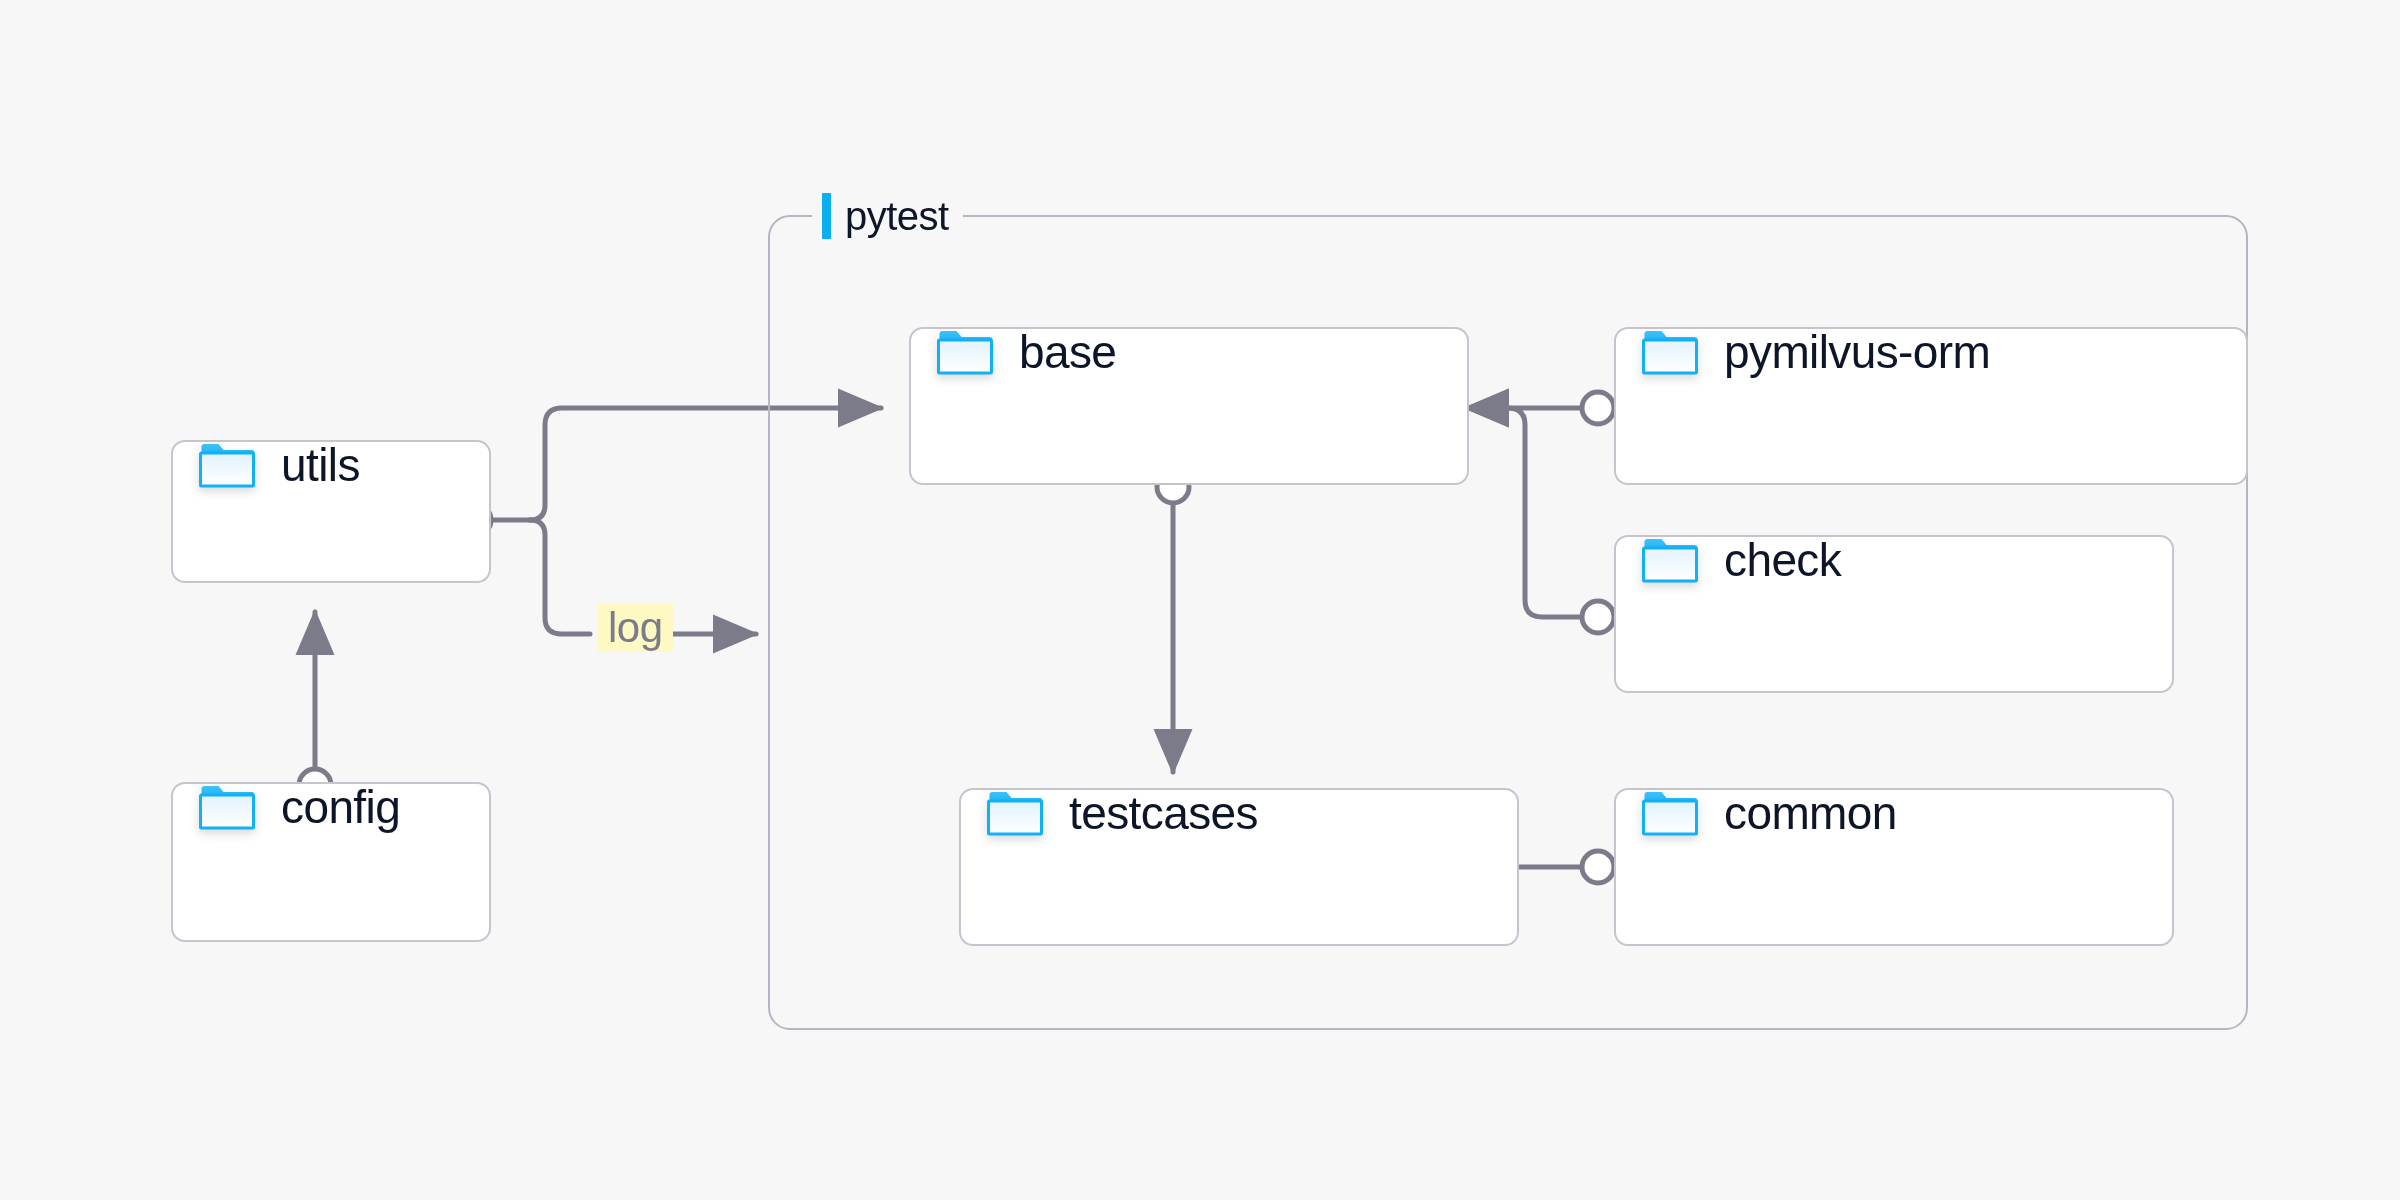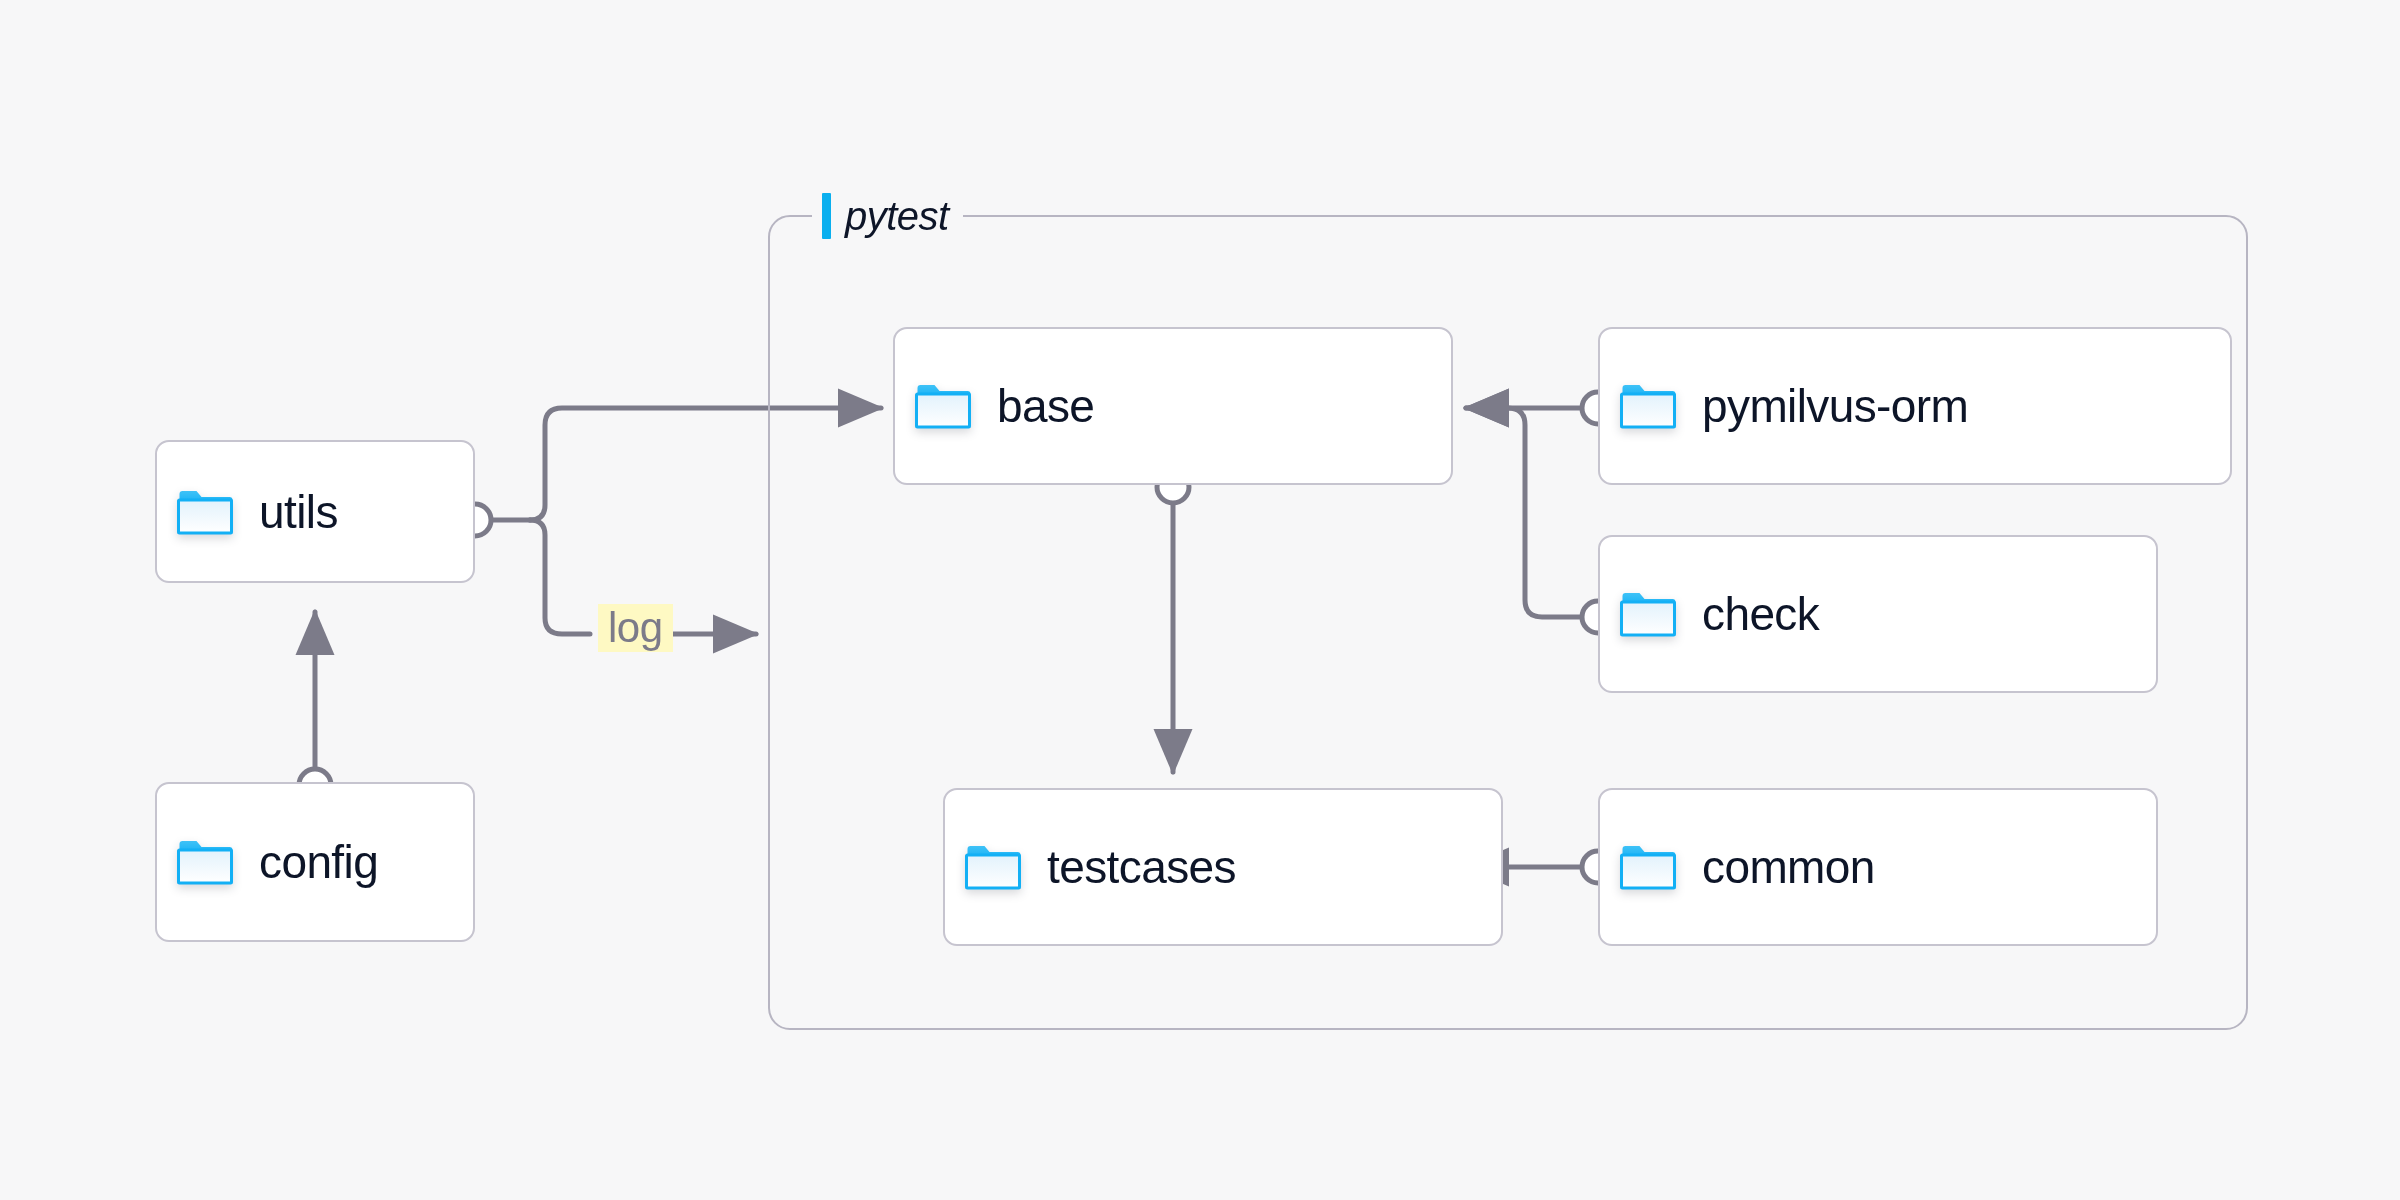--- a/index.html
+++ b/index.html
@@ -30,21 +30,20 @@
     background: transparent;
   }
   .group-label {
     position: absolute;
     display: flex;
     align-items: center;
     gap: 14px;
     background: #f7f7f8;
     padding: 0 14px 0 10px;
     height: 52px;
-    font-style: italic;
   }
   .group-bar {
     width: 9px;
     height: 46px;
     background: #0aafef;
     border-radius: 1px;
     flex: none;
   }
   .group-title {
     font-size: 40px;
@@ -52,23 +51,23 @@
     letter-spacing: -0.5px;
     white-space: nowrap;
   }
   .node {
     position: absolute;
     box-sizing: border-box;
     background: #ffffff;
     border: 2px solid #c6c4cf;
     border-radius: 14px;
     display: flex;
-    align-items: center;
-    padding-left: 20px;
+    padding-left: 26px;
     gap: 26px;
+    margin-left: 16px;
   }
   .folder-ico {
     flex: none;
     width: 56px;
     height: 46px;
     position: relative;
     filter: drop-shadow(0 4px 5px rgba(10,20,40,0.16));
   }
   .node-label {
     font-size: 46px;

